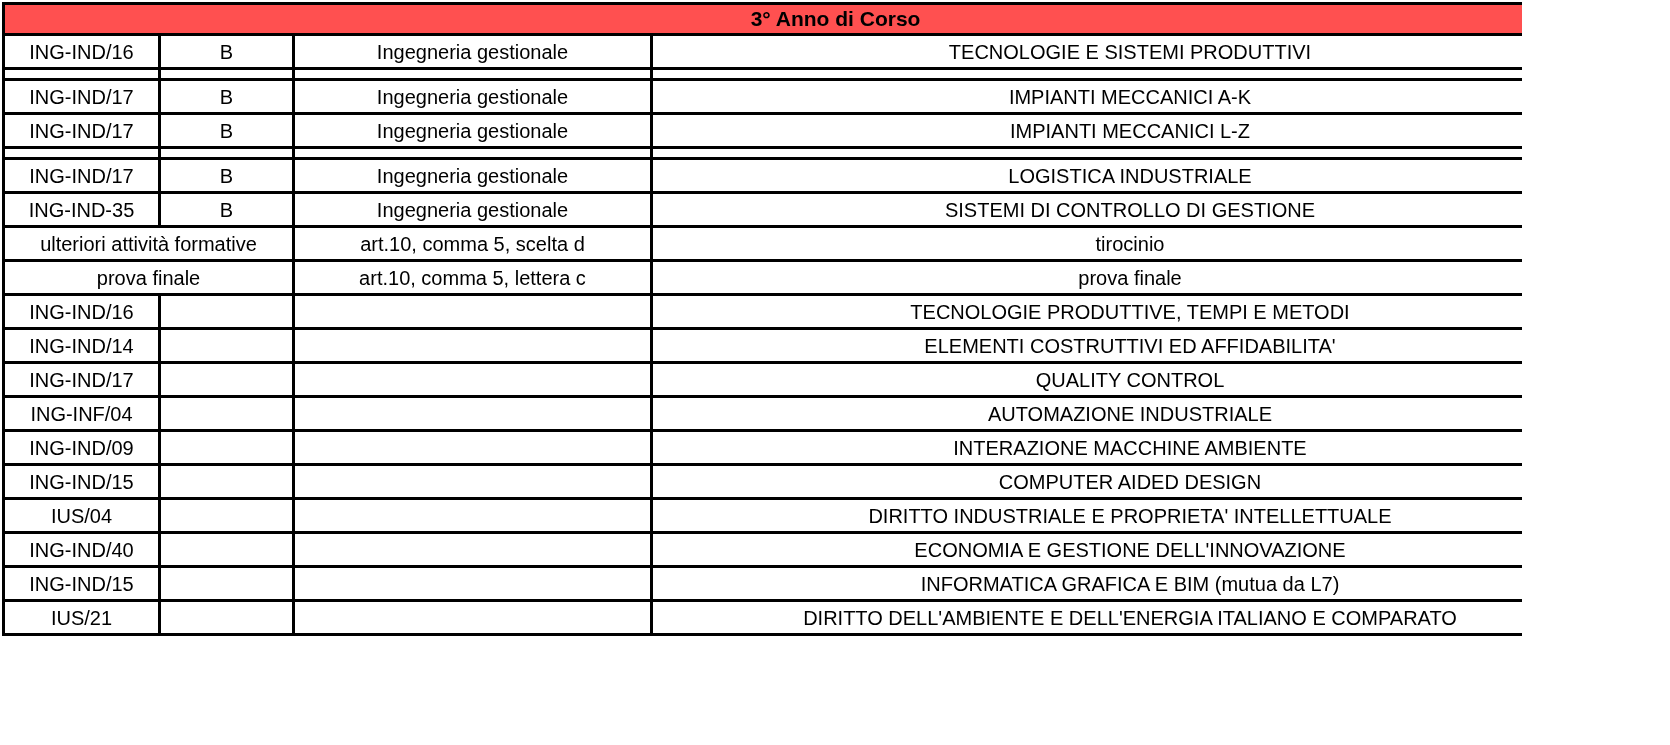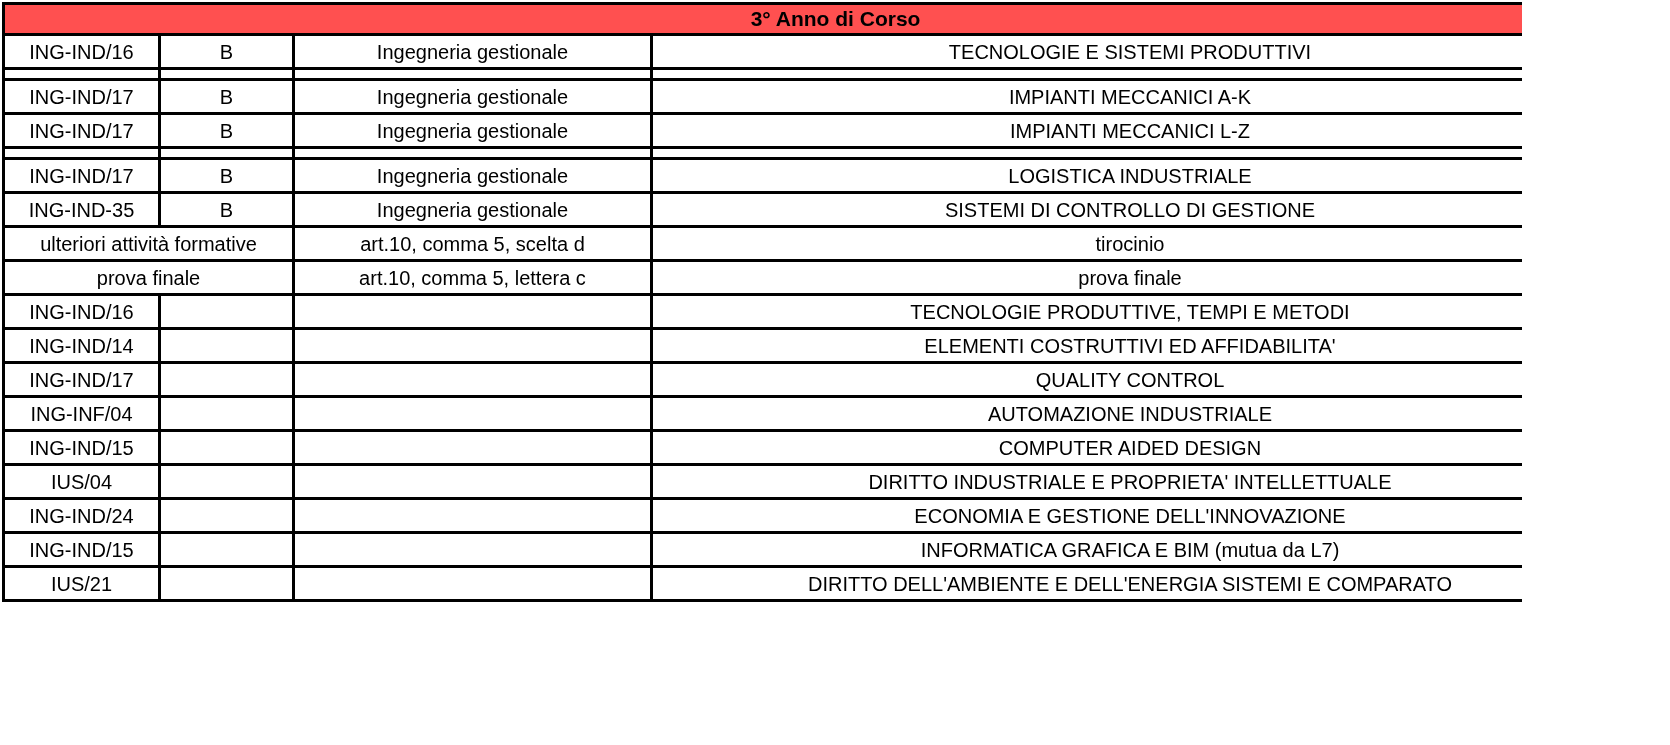--- a/index.html
+++ b/index.html
@@ -156,49 +156,56 @@
           <td class="credits-cell">6</td>
         </tr>
         <tr class="course-row">
           <td class="code-cell">ING-INF/04</td>
           <td class="type-cell"></td>
           <td class="area-cell"></td>
           <td class="name-cell">AUTOMAZIONE INDUSTRIALE</td>
           <td class="credits-cell">6</td>
         </tr>
         <tr class="course-row">
+          <td class="code-cell">ING-IND/09</td>
+          <td class="type-cell"></td>
+          <td class="area-cell"></td>
+          <td class="name-cell">INTERAZIONE MACCHINE AMBIENTE</td>
+          <td class="credits-cell">6</td>
+        </tr>
+        <tr class="course-row">
           <td class="code-cell">ING-IND/15</td>
           <td class="type-cell"></td>
           <td class="area-cell"></td>
           <td class="name-cell">COMPUTER AIDED DESIGN</td>
           <td class="credits-cell">6</td>
         </tr>
         <tr class="course-row">
           <td class="code-cell">IUS/04</td>
           <td class="type-cell"></td>
           <td class="area-cell"></td>
           <td class="name-cell">DIRITTO INDUSTRIALE E PROPRIETA' INTELLETTUALE</td>
           <td class="credits-cell">6</td>
         </tr>
         <tr class="course-row">
-          <td class="code-cell">ING-IND/24</td>
+          <td class="code-cell">ING-IND/40</td>
           <td class="type-cell"></td>
           <td class="area-cell"></td>
           <td class="name-cell">ECONOMIA E GESTIONE DELL'INNOVAZIONE</td>
           <td class="credits-cell">6</td>
         </tr>
         <tr class="course-row">
           <td class="code-cell">ING-IND/15</td>
           <td class="type-cell"></td>
           <td class="area-cell"></td>
           <td class="name-cell">INFORMATICA GRAFICA E BIM (mutua da L7)</td>
           <td class="credits-cell">6</td>
         </tr>
         <tr class="course-row">
           <td class="code-cell">IUS/21</td>
           <td class="type-cell"></td>
           <td class="area-cell"></td>
-          <td class="name-cell">DIRITTO DELL'AMBIENTE E DELL'ENERGIA SISTEMI E COMPARATO</td>
+          <td class="name-cell">DIRITTO DELL'AMBIENTE E DELL'ENERGIA ITALIANO E COMPARATO</td>
           <td class="credits-cell">6</td>
         </tr>
       </tbody>
   </table>
 </div>
 
 </body></html>

